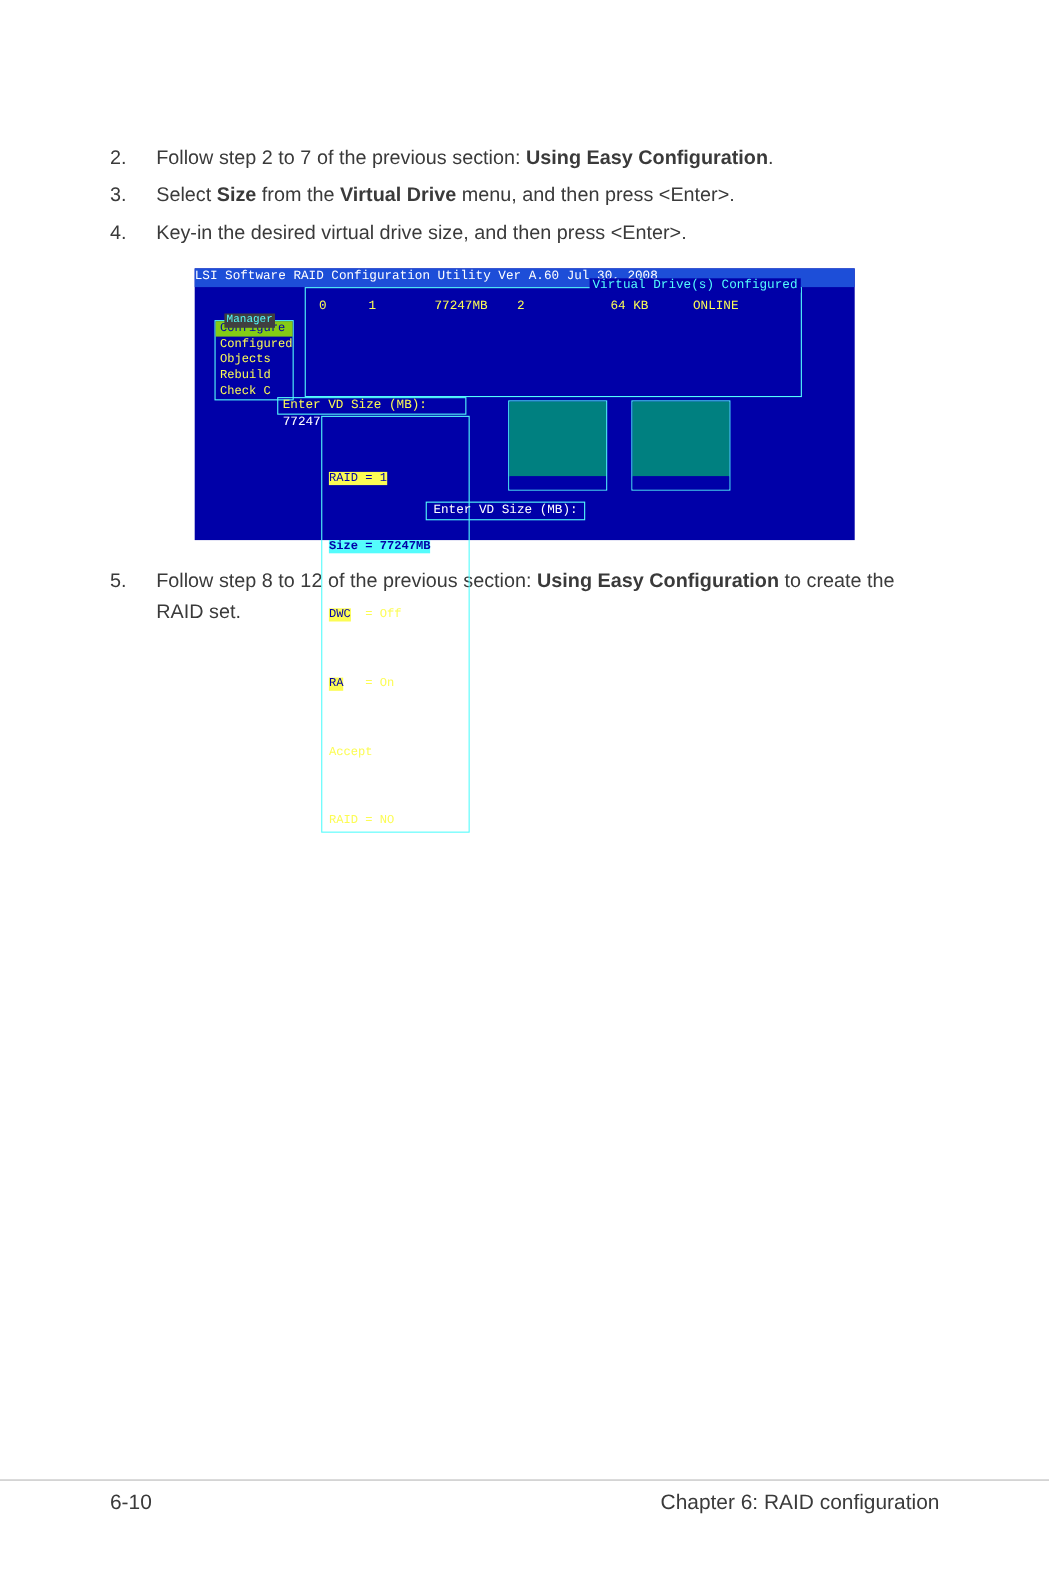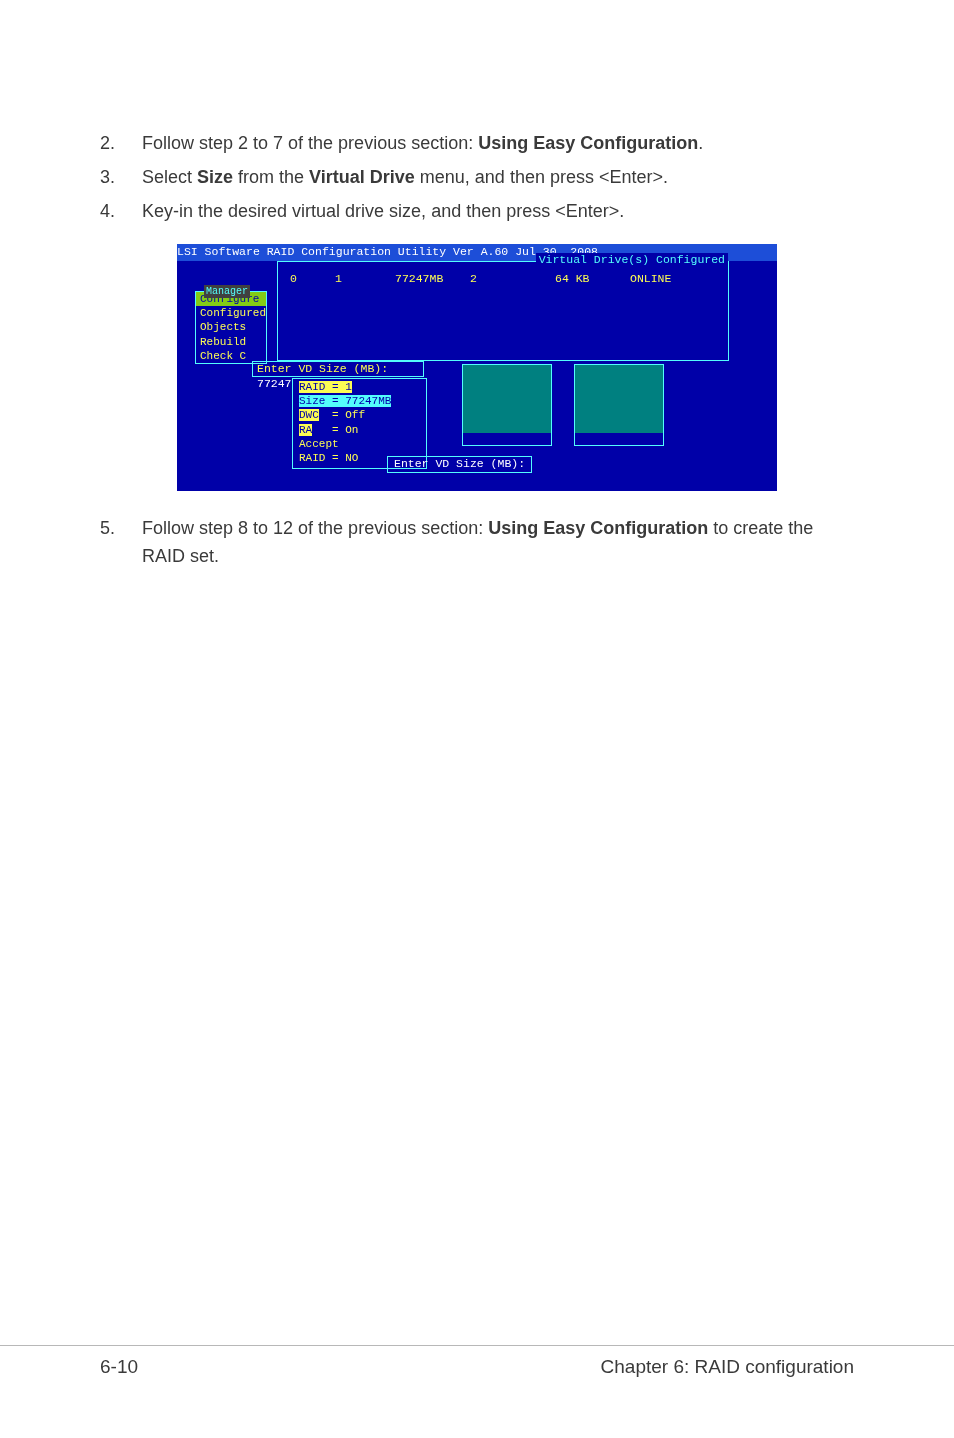--- a/index.html
+++ b/index.html
@@ -134,24 +134,24 @@
   .props-frame {
     position: absolute;
     left: 115px;
     top: 117px;
     width: 135px;
     border: 1px solid #54fcfc;
     box-sizing: border-box;
     padding: 1px 6px 3px 6px;
     font-size: 11px;
   }
-  .props-frame .p { color: #fcfc54; white-space: pre; }
+  .props-frame .p { color: #fcfc54; white-space: pre; margin-top: 48px; }
   .props-frame .p.sel1 { color: #fcfc54; }
   .props-frame .p.sel1 .k { background: #fcfc54; color: #0000a8; padding: 0 0; }
-  .props-frame .p.sel2 .k { background: #54fcfc; color: #0000a8; padding: 0 0; }
+  .props-frame .p.sel2 .k { background: #54fcfc; color: #0000a8; padding: 0 0; font-weight: bold; }
 
   .teal-blocks {
     position: absolute;
     left: 285px;
     top: 103px;
     display: flex;
     gap: 22px;
   }
   .teal-blocks .blk {
     width: 90px;

